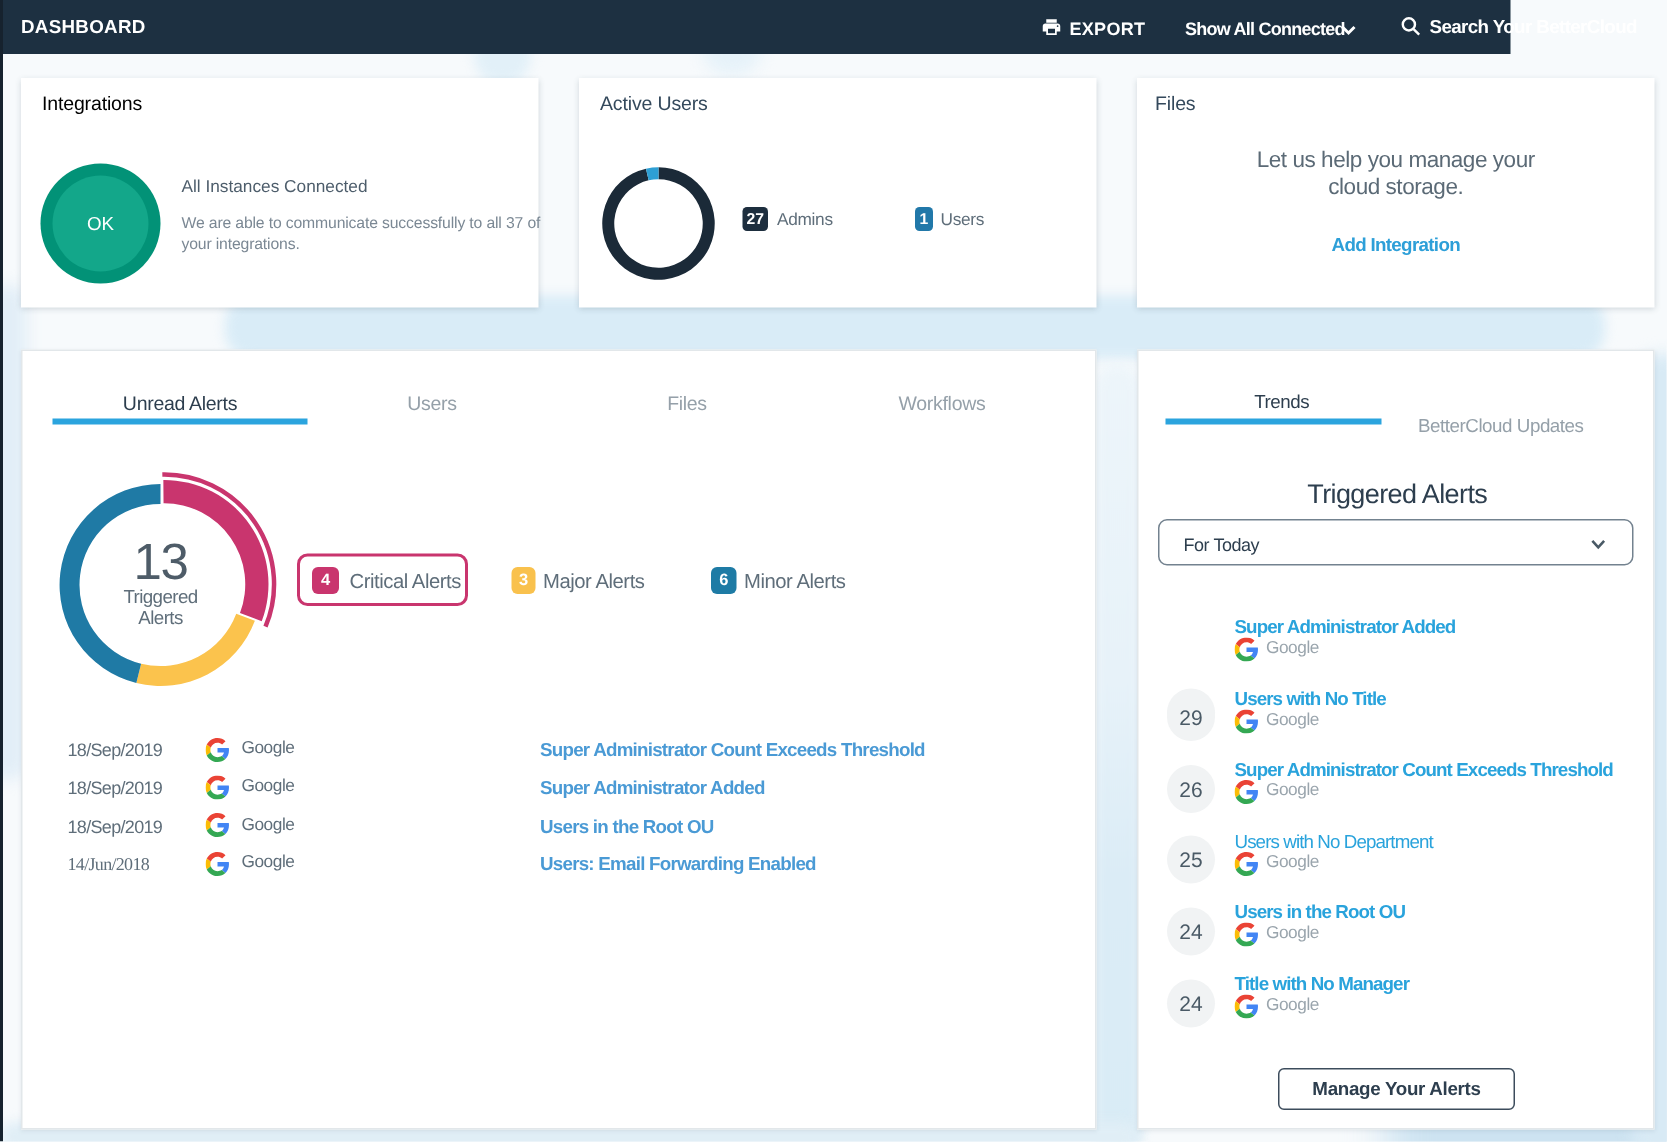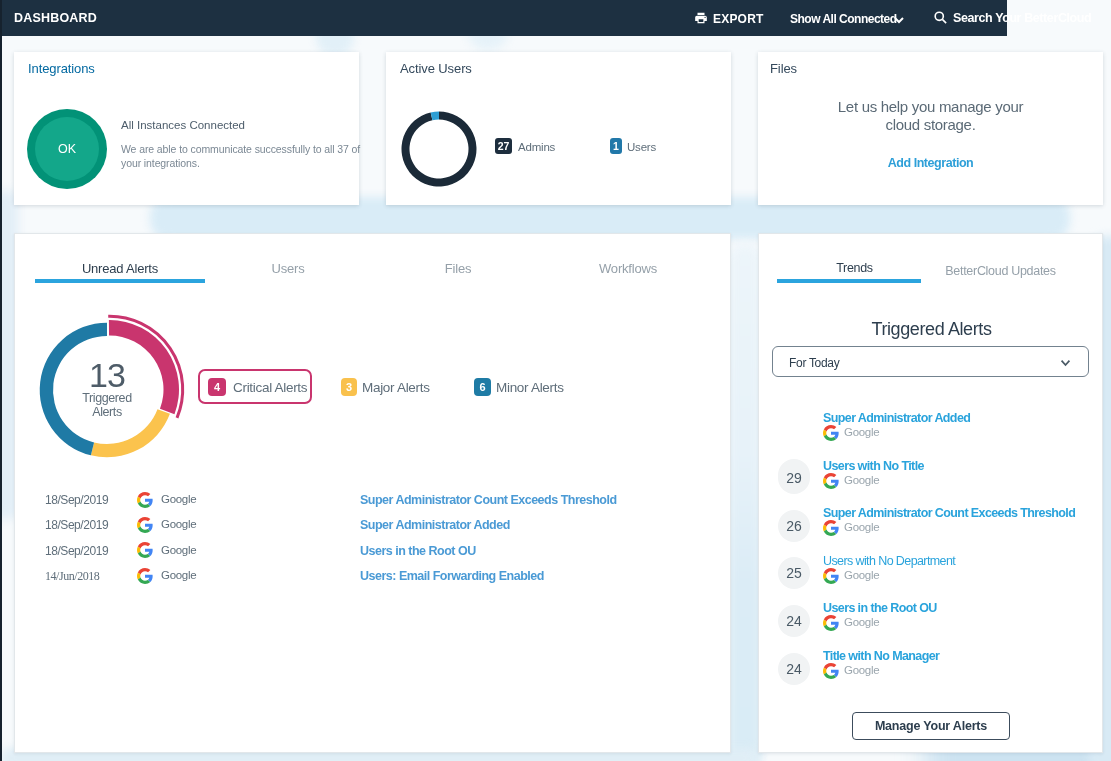--- a/index.html
+++ b/index.html
@@ -41,21 +41,21 @@
       <path d="M2 4 L6 8 L10 4"></path>
     </svg>
   <svg class="abs" style="left:933px;top:10px;" width="15" height="15" viewBox="0 0 24 24" fill="none" stroke="#fff" stroke-width="2.6">
       <circle cx="10" cy="10" r="6.5"></circle>
       <path d="M15 15 L21 21"></path>
     </svg>
   <div class="abs" style="left:953px;top:11px;color:#fff;font-size:12.5px;font-weight:bold;letter-spacing:-0.4px;white-space:nowrap;">Search Your BetterCloud</div>
 </div>
 
 <div class="card" style="left:14px;top:52px;width:345px;height:153px;">
-  <div class="abs" style="left:14px;top:9px;color:#0369a1;font-size:13px;letter-spacing:-0.1px;">Integrations</div>
+  <div class="abs" style="left:14px;top:9px;color:#000000;font-size:13px;letter-spacing:-0.1px;">Integrations</div>
   <svg class="abs" style="left:12px;top:56px;" width="82" height="82" viewBox="0 0 82 82">
     <circle cx="41" cy="41" r="40" fill="#029277"></circle>
     <circle cx="41" cy="41" r="32" fill="#13a78a"></circle>
     <text x="41" y="45" text-anchor="middle" fill="#ffffff" font-size="12.5" font-family="Liberation Sans, sans-serif">OK</text>
   </svg>
   <div class="abs" style="left:107px;top:67px;color:#4d5d6b;font-size:11.5px;">All Instances Connected</div>
   <div class="abs" style="left:107px;top:91px;width:240px;color:#7b8894;font-size:10.5px;line-height:13.5px;letter-spacing:-0.1px;">We are able to communicate successfully to all 37 of your integrations.</div>
 </div>
 
 <div class="card" style="left:386px;top:52px;width:345px;height:153px;">
@@ -136,21 +136,21 @@
       <path fill="#4285F4" d="M46.98 24.55c0-1.57-.15-3.09-.38-4.55H24v9.02h12.94c-.58 2.96-2.26 5.48-4.78 7.18l7.73 6c4.51-4.18 7.09-10.36 7.09-17.65z"></path>
       <path fill="#FBBC05" d="M10.53 28.59c-.48-1.45-.76-2.99-.76-4.59s.27-3.14.76-4.59l-7.98-6.19C.92 16.46 0 20.12 0 24c0 3.88.92 7.54 2.56 10.78l7.97-6.19z"></path>
       <path fill="#34A853" d="M24 48c6.48 0 11.93-2.13 15.89-5.81l-7.73-6c-2.15 1.45-4.92 2.3-8.16 2.3-6.26 0-11.57-4.22-13.47-9.91l-7.98 6.19C6.51 42.62 14.62 48 24 48z"></path>
     </svg>
   <div class="abs" style="left:146px;top:335.0px;color:#5f6e7a;font-size:11.5px;letter-spacing:-0.3px;">Google</div>
   <div class="abs" style="left:345px;top:335.0px;color:#4a9ad5;font-size:12.5px;font-weight:bold;letter-spacing:-0.5px;">Users: Email Forwarding Enabled</div>
 </div>
 
 <div class="panel" style="left:758px;top:233px;width:345px;height:520px;">
   <div class="abs" style="left:18px;top:27px;width:155px;text-align:center;color:#2d3e4e;font-size:12.5px;letter-spacing:-0.3px;">Trends</div>
-  <div class="abs" style="left:164px;top:30px;width:155px;text-align:center;color:#95a0a9;font-size:12.5px;letter-spacing:-0.3px;">BetterCloud Updates</div>
+  <div class="abs" style="left:164px;top:43px;width:155px;text-align:center;color:#95a0a9;font-size:12.5px;letter-spacing:-0.3px;">BetterCloud Updates</div>
   <div class="abs" style="left:18px;top:45px;width:144px;height:3.5px;background:#2ba4de;"></div>
   <div class="abs" style="left:0;top:85px;width:345px;text-align:center;color:#2d3e4e;font-size:18px;letter-spacing:-0.4px;">Triggered Alerts</div>
 
   <div class="abs" style="left:13px;top:112px;width:317px;height:31px;border:1.5px solid #73828f;border-radius:6px;background:#fff;">
     <div class="abs" style="left:16px;top:9px;color:#2d3e4e;font-size:12px;letter-spacing:-0.3px;">For Today</div>
     <svg class="abs" style="right:17px;top:11px;" width="11" height="10" viewBox="0 0 14 12" fill="none" stroke="#4a5a66" stroke-width="2.2">
         <path d="M2 3 L7 8.5 L12 3"></path>
       </svg>
   </div>
   <div class="abs" style="left:19px;top:180.5px;width:32px;height:32px;border-radius:50%;background:#f1f3f4;color:#4a5a66;font-size:14px;text-align:center;line-height:32px;margin-top:44px;">62</div>

